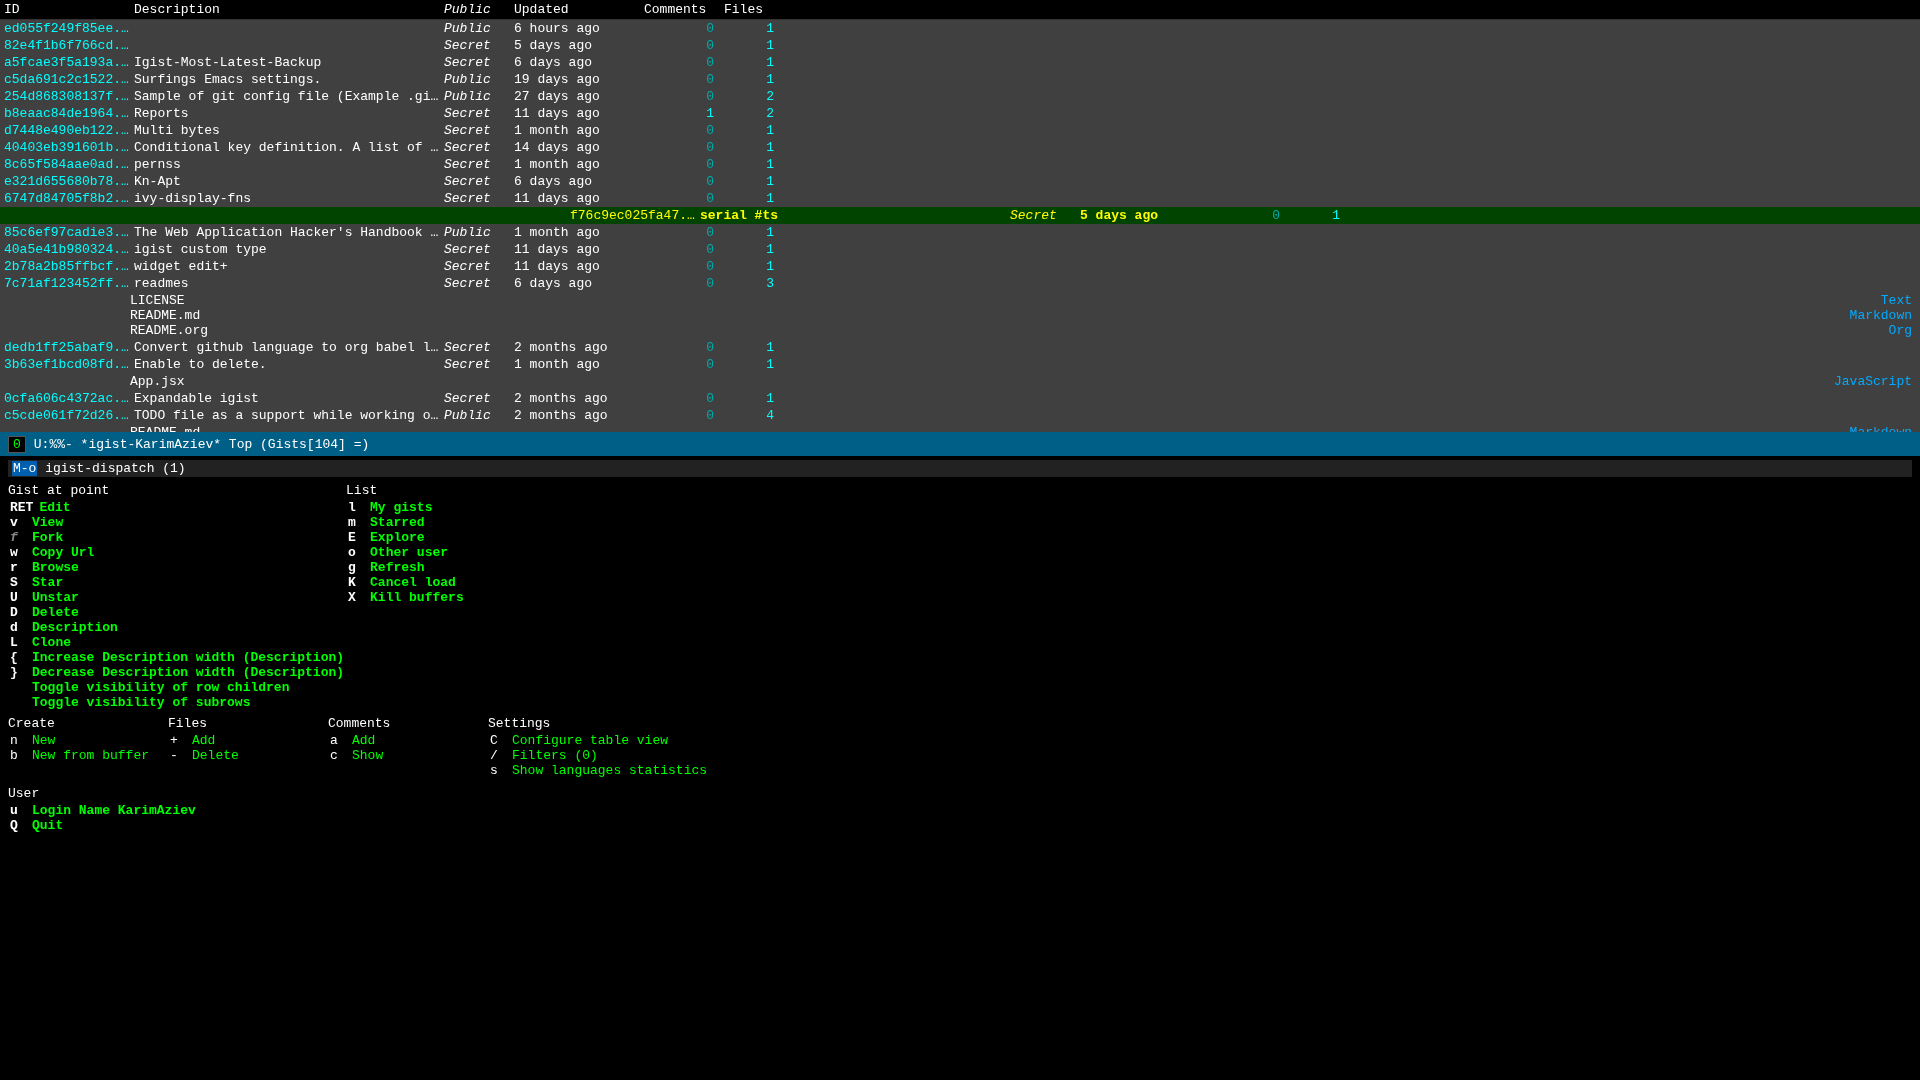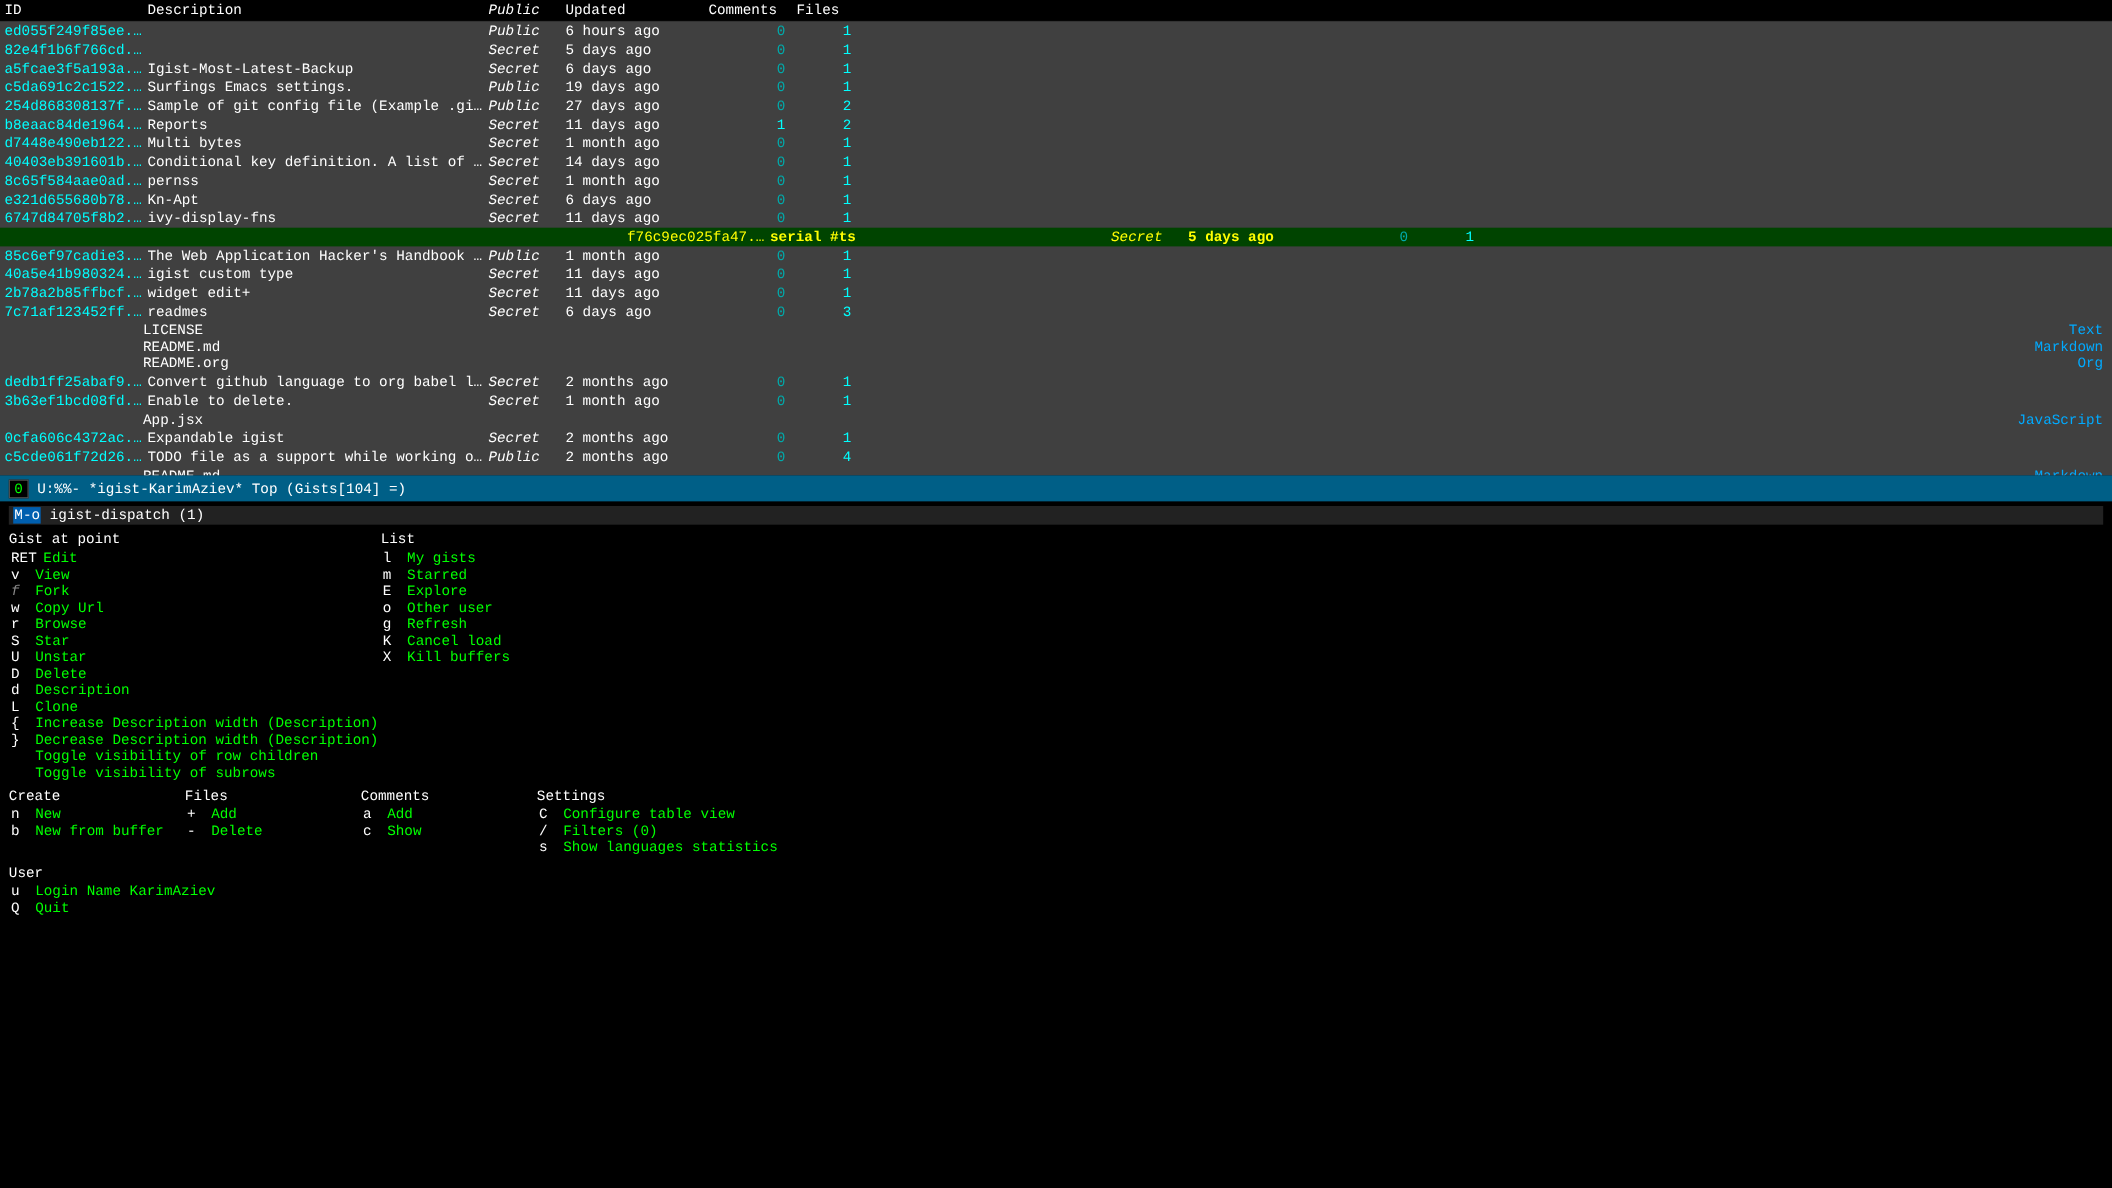--- a/index.html
+++ b/index.html
@@ -162,20 +162,21 @@
       font-size: 13px;
       font-weight: normal;
       margin-bottom: 2px;
     }
     .menu-item {
       display: flex;
       align-items: center;
       gap: 6px;
       padding: 0 2px;
       color: #00ff00;
+      font-weight: bold;
     }
     .menu-item .key {
       color: #fff;
       min-width: 16px;
       display: inline-block;
     }
     .menu-item .key.italic {
       font-style: italic;
       color: #888;
     }

